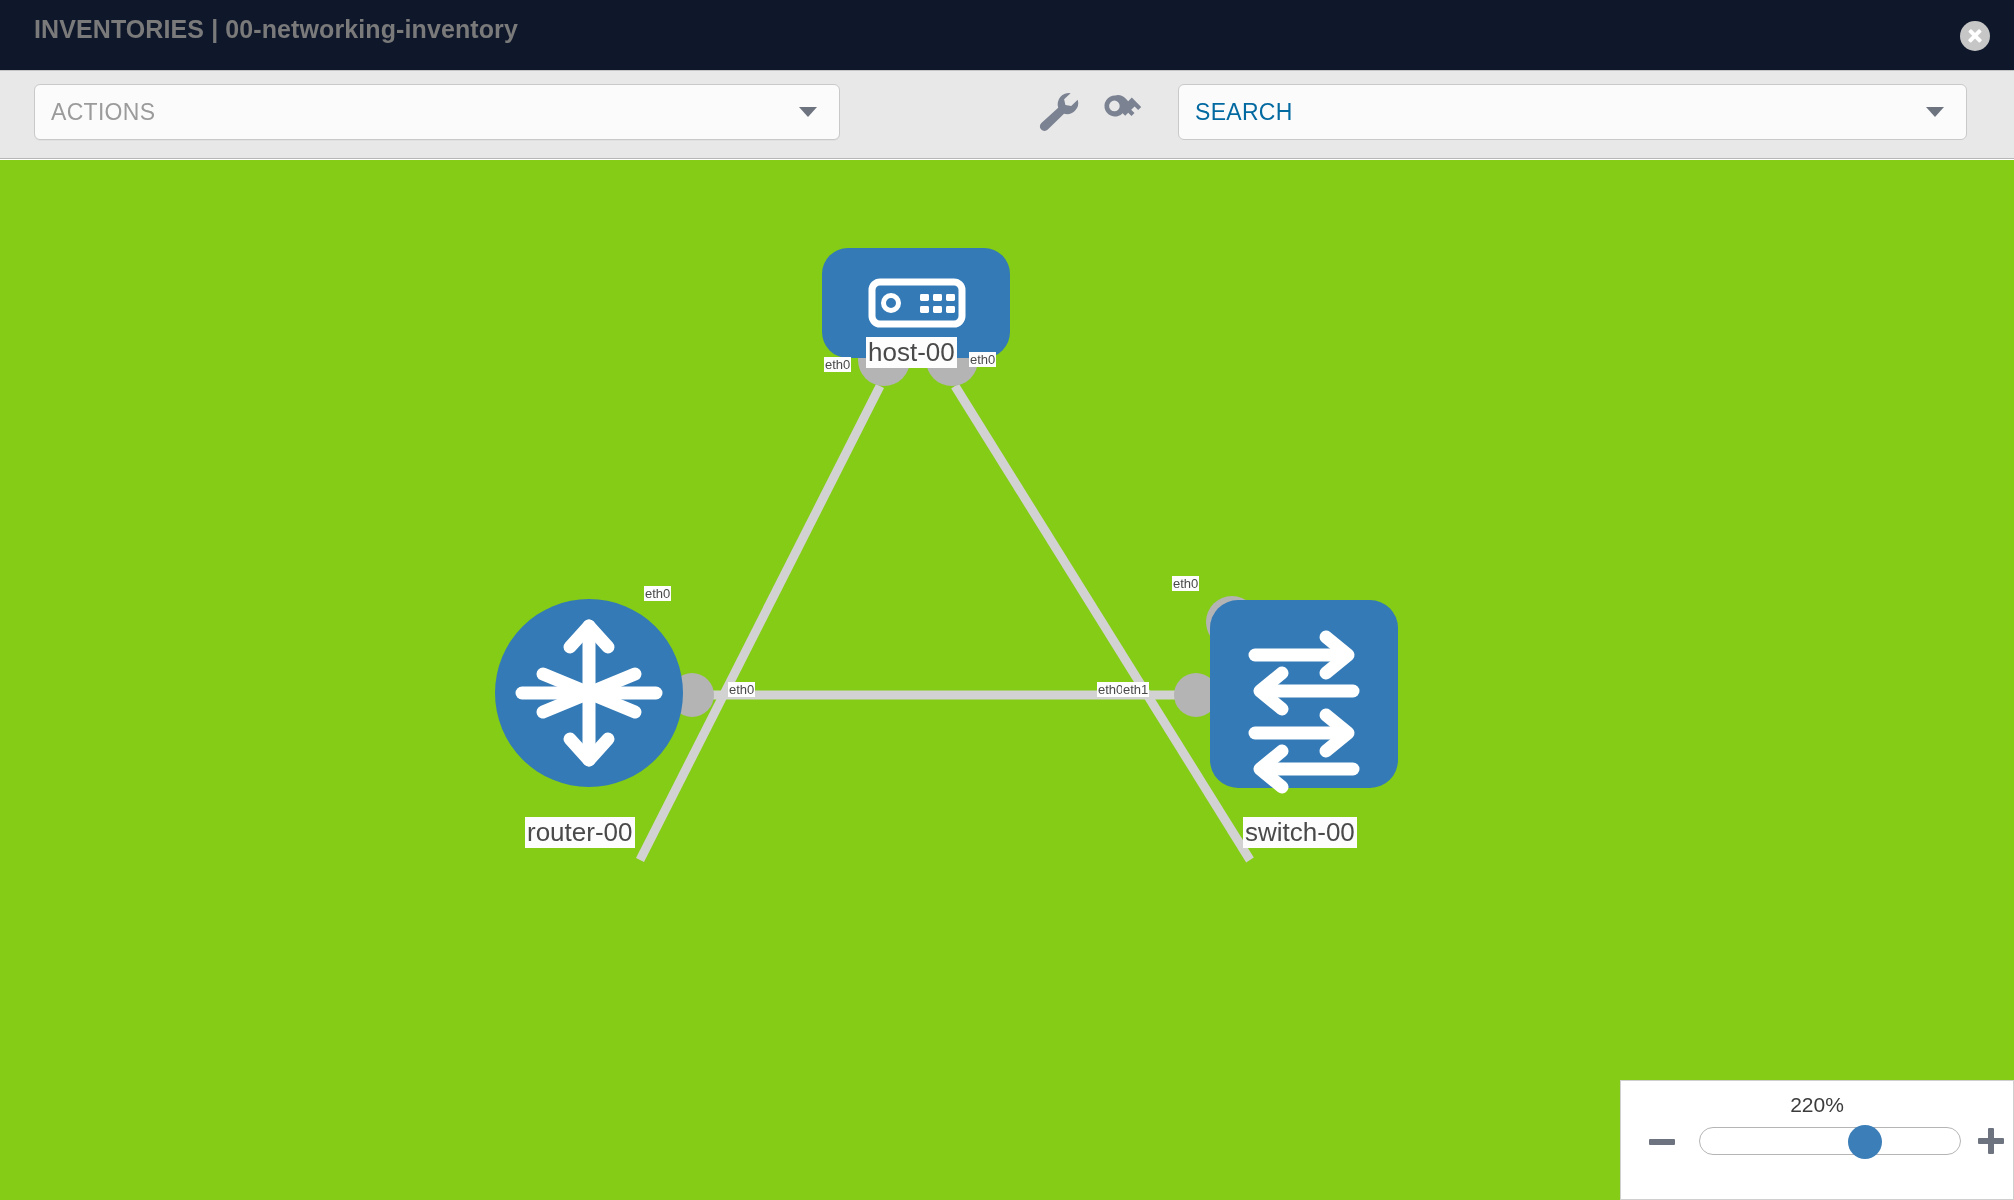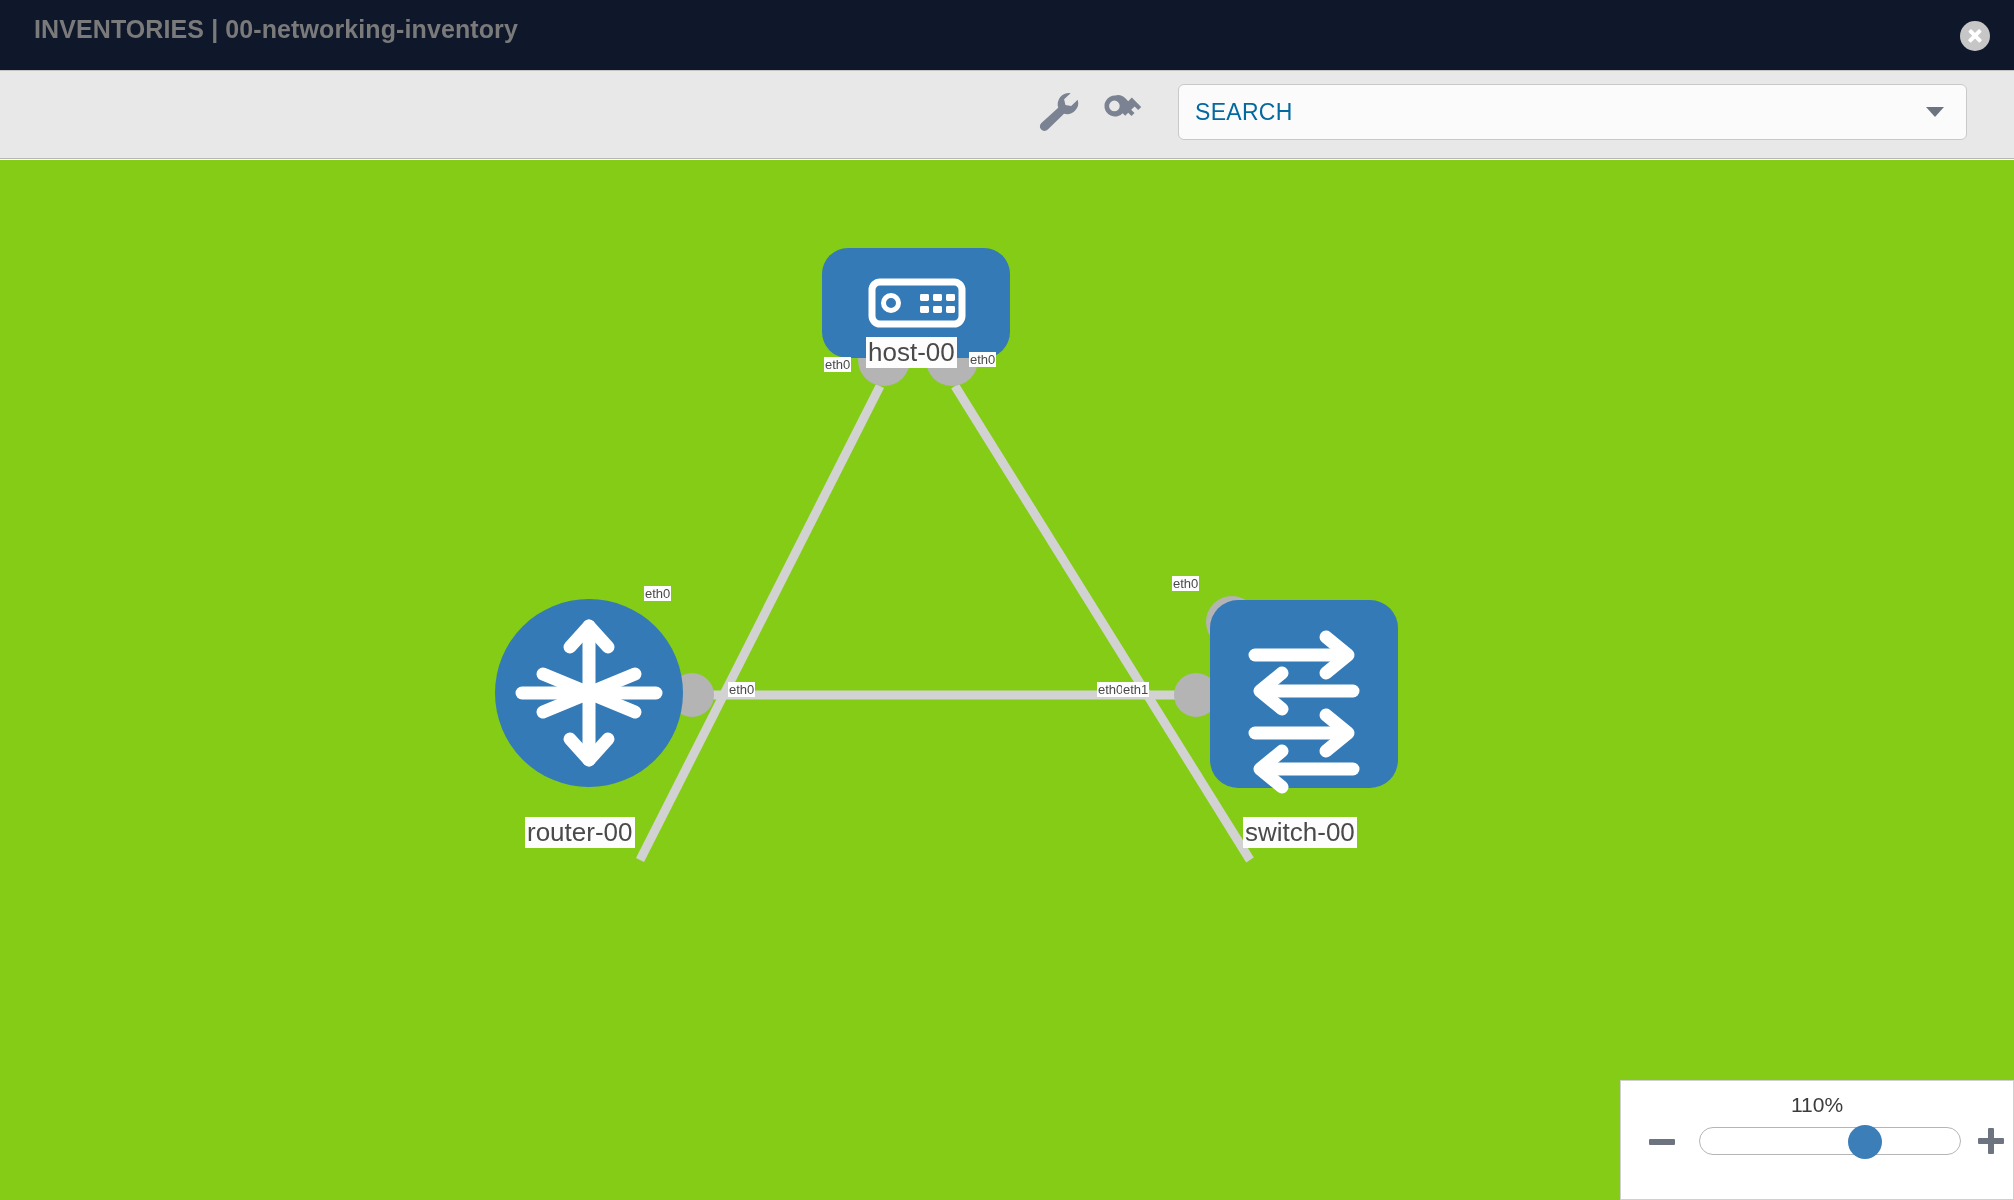--- a/index.html
+++ b/index.html
@@ -170,20 +170,24 @@
 <div id="header">
   <div id="page-title">INVENTORIES | 00-networking-inventory</div>
   <div id="close-button">
     <span class="x-bar a"></span>
     <span class="x-bar b"></span>
   </div>
 </div>
 
 <div id="toolbar">
 
+  <div id="actions-select">
+    <span class="sel-label">ACTIONS</span>
+    <span class="caret"></span>
+  </div>
 
   <div id="wrench-icon-btn" class="tool-icon">
     <svg width="52" height="50" viewBox="0 0 52 50">
       <g fill="#7b8291">
         <path d="M38.6 6.2a11.2 11.2 0 0 0-12.4 14.6L9.4 36.0a4.6 4.6 0 1 0 6.4 6.6l16.2-15.9a11.2 11.2 0 0 0 13.7-14.0l-6.5 6.4-5.8-1.0-1.3-5.8 6.5-6.1z"></path>
       </g>
     </svg>
   </div>
 
   <div id="key-icon-btn" class="tool-icon">
@@ -273,21 +277,21 @@
   <div class="iface-label" style="left:969px; top:192px;">eth0</div>
   <div class="iface-label" style="left:644px; top:426px;">eth0</div>
   <div class="iface-label" style="left:1172px; top:416px;">eth0</div>
   <div class="iface-label" style="left:728px; top:522px;">eth0</div>
   <div class="iface-label" style="left:1097px; top:522px;">eth0</div>
   <div class="iface-label" style="left:1122px; top:522px;">eth1</div>
 
 </div>
 
 <div id="zoom-control">
-  <div id="zoom-value">110%</div>
+  <div id="zoom-value">220%</div>
   <div id="zoom-minus"></div>
   <div id="zoom-slider">
     <div id="zoom-thumb"></div>
   </div>
   <div id="zoom-plus">
     <span class="pb h"></span>
     <span class="pb v"></span>
   </div>
 </div>
 

